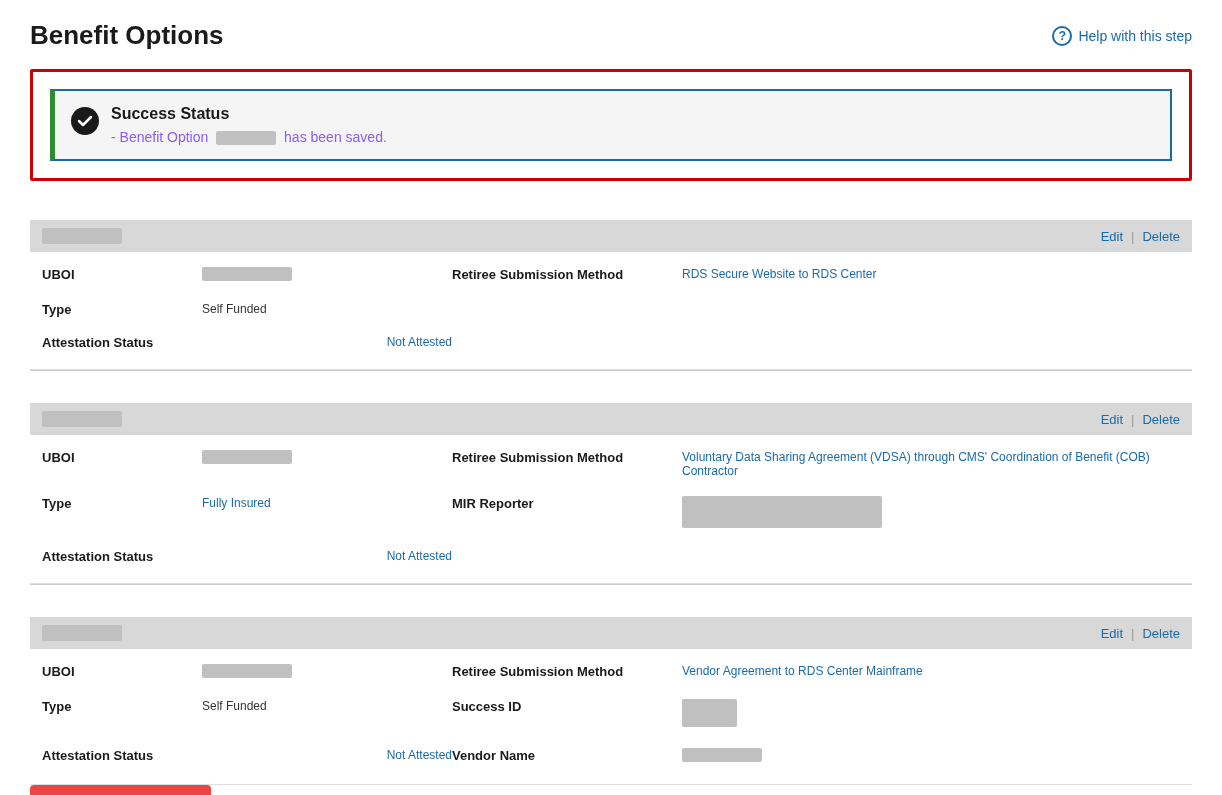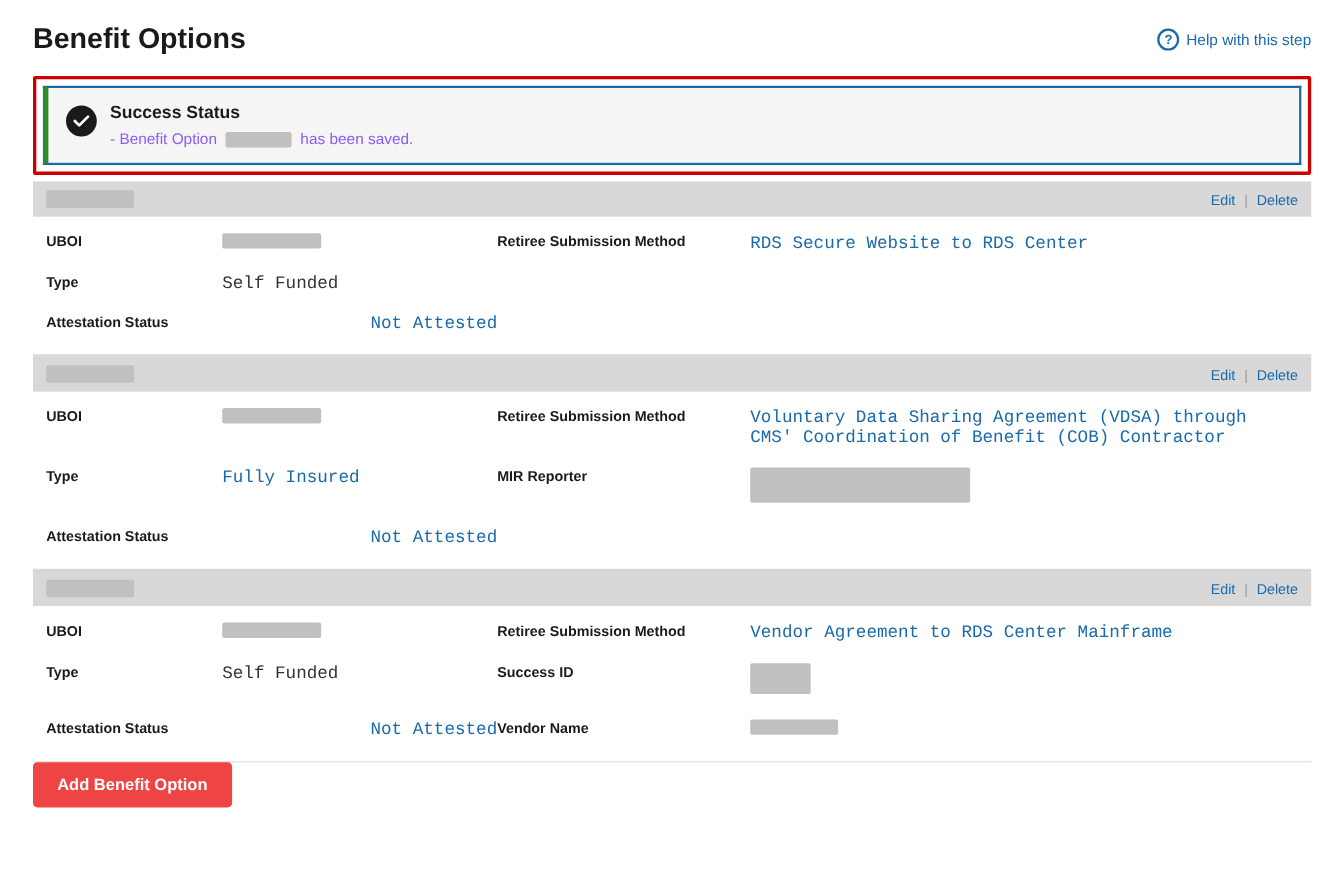--- a/index.html
+++ b/index.html
@@ -47,22 +47,22 @@
       justify-content: center;
       font-weight: bold;
       font-size: 12px;
       color: #1a6aaa;
       flex-shrink: 0;
     }
 
     
     .success-outer {
       border: 3px solid #cc0000;
-      padding: 6px;
-      margin-bottom: 6px;
+      padding: 17px;
+      margin-bottom: 39px;
       border-radius: 2px;
     }
 
     
     .success-banner {
       background: #f5f5f5;
       border: 2px solid #1a6aaa;
       border-left: 5px solid #2e8b2e;
       padding: 14px 16px;
       display: flex;
@@ -114,20 +114,21 @@
       margin-bottom: 0;
       border-bottom: 1px solid #ddd;
     }
 
     .card-header {
       background: #d8d8d8;
       padding: 8px 12px;
       display: flex;
       justify-content: space-between;
       align-items: center;
+      margin-top: 32px;
     }
 
     .card-header-id {
       background: #c0c0c0;
       width: 80px;
       height: 16px;
       border-radius: 2px;
     }
 
     .card-actions {
@@ -155,24 +156,23 @@
     }
 
     .field-label {
       font-weight: bold;
       font-size: 13px;
       color: #1a1a1a;
       padding: 3px 0;
     }
 
     .field-value {
-      font-size: 16px;
+      font-size: 12px;
       color: #333;
       padding: 3px 0;
-      font-family: Liberation Mono, monospace;
     }
 
     .field-value.link {
       color: #1a6aaa;
     }
 
     .field-value.not-attested {
       color: #1a6aaa;
       text-align: right;
     }

